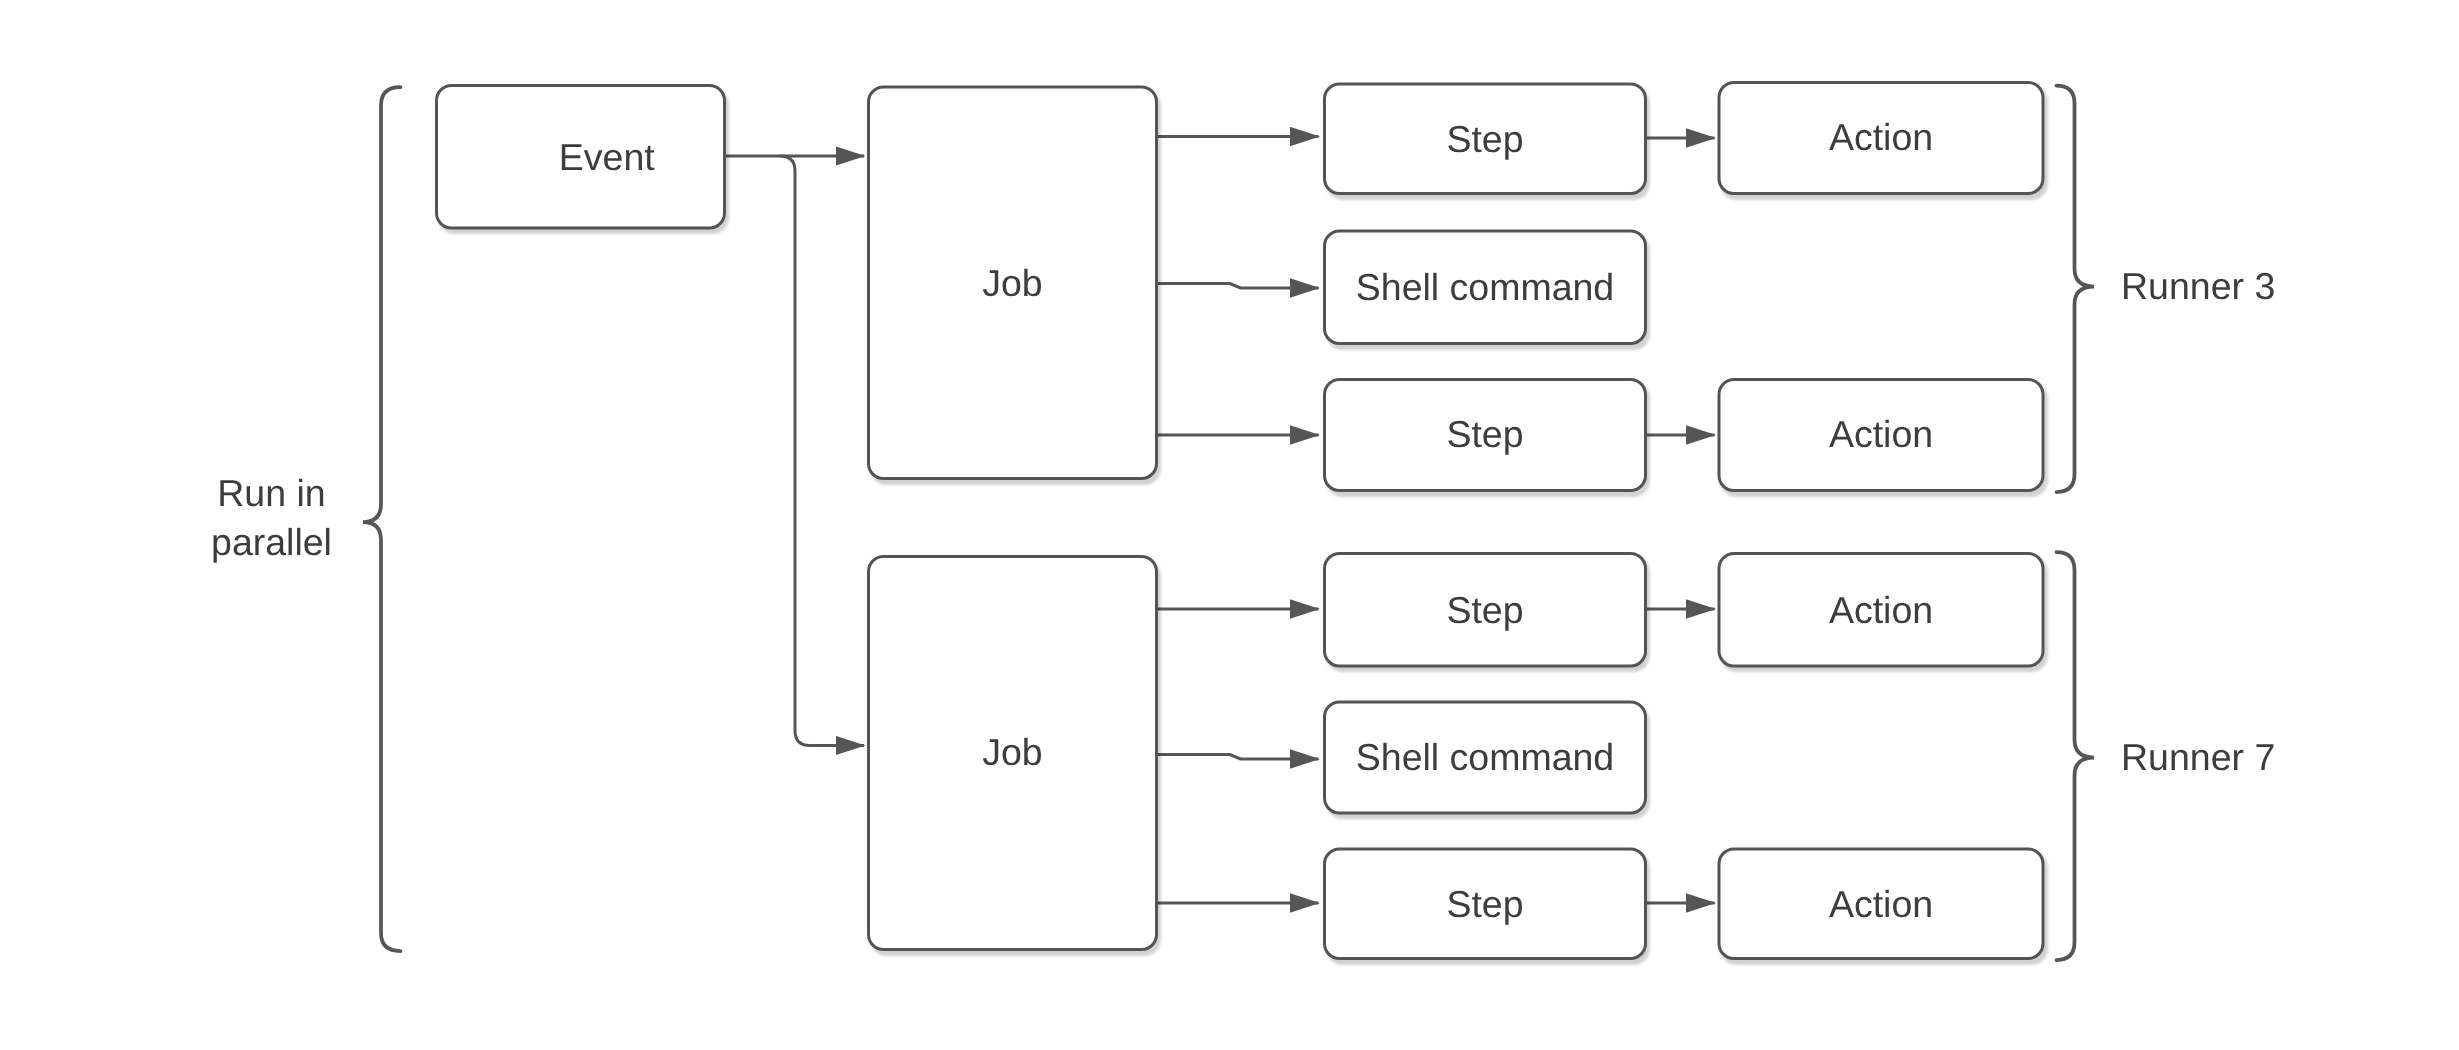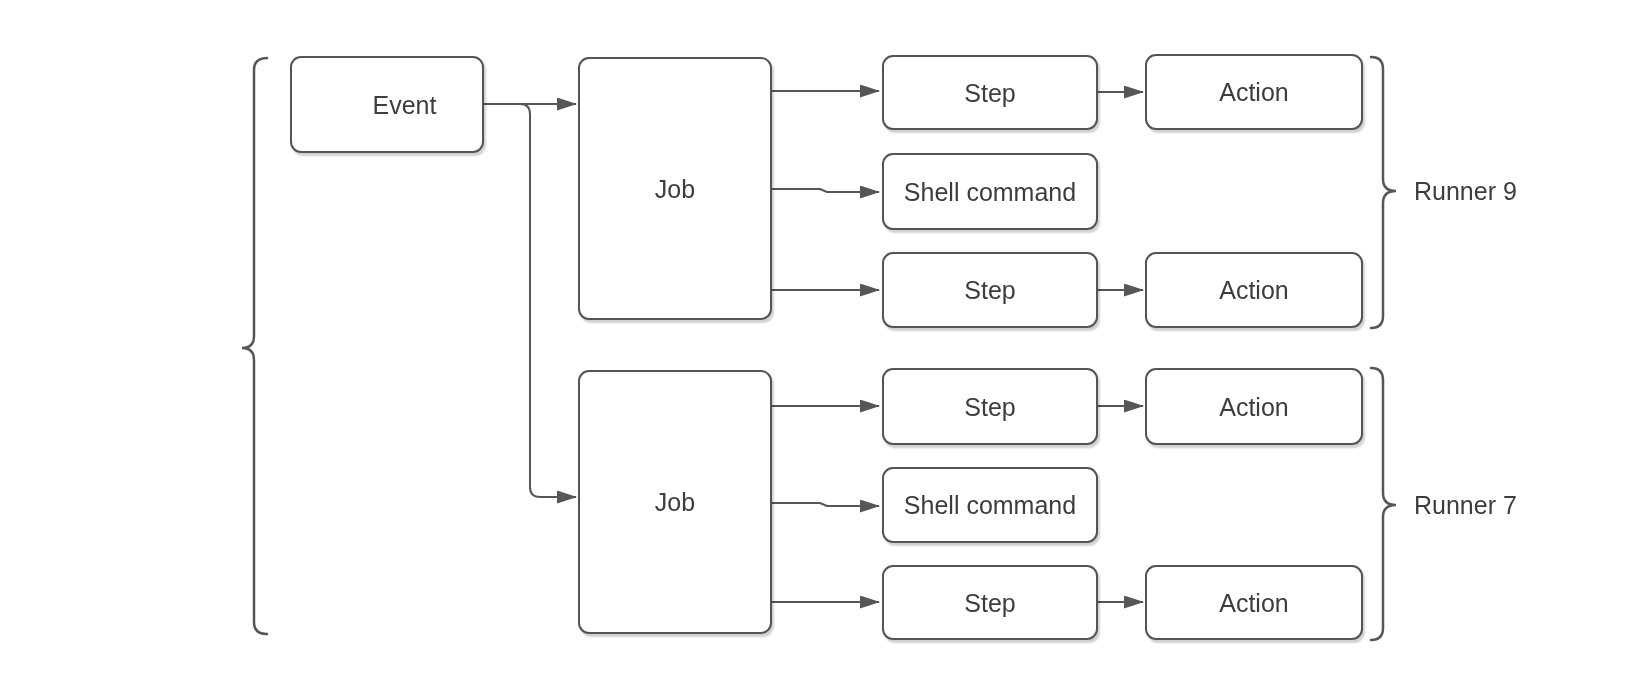--- a/index.html
+++ b/index.html
@@ -132,18 +132,19 @@
   </div>
 
   <div class="node" style="left:1145px; top:368px; width:218px; height:77px;">
     <span>Action</span>
   </div>
 
   <div class="node" style="left:1145px; top:565px; width:218px; height:75px;">
     <span>Action</span>
   </div>
 
+  <div class="annotation" style="left:120px; top:313px; width:122px;">Run in parallel</div>
 
-  <div class="annotation single" style="left:1414px; top:175px;">Runner 9</div>
+  <div class="annotation single" style="left:1414px; top:175px;">Runner 3</div>
 
   <div class="annotation single" style="left:1414px; top:489px;">Runner 7</div>
 
 </div>
 
 </body></html>

